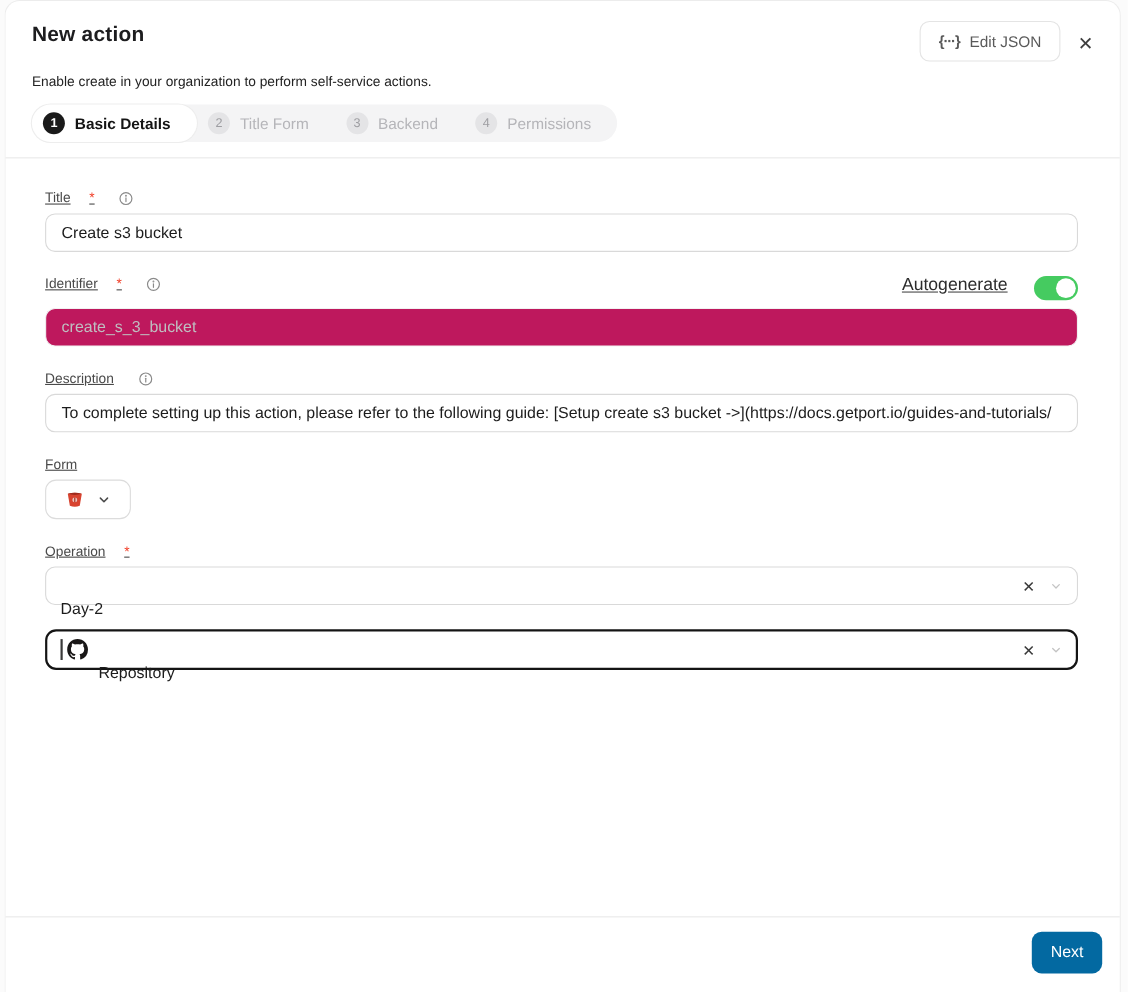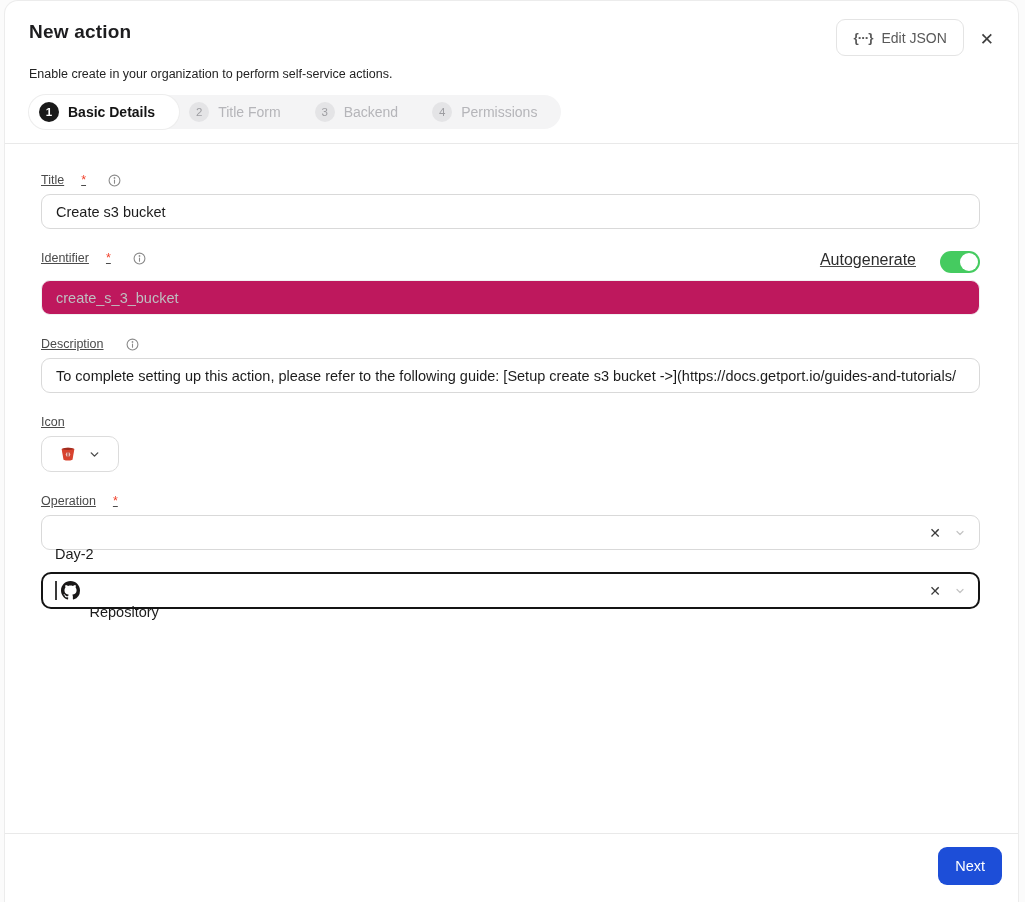--- a/index.html
+++ b/index.html
@@ -92,21 +92,21 @@
   .condition-wrap .text-input { margin-top: 0; }
   .edit-btn {
     position: absolute; right: 0; top: 0; width: 36px; height: 35px;
     background: #fff; border: 1px solid #dcdcdc; border-radius: 9px;
     display: flex; align-items: center; justify-content: center; cursor: pointer;
   }
   
   .footer-divider { height: 1px; background: #e9e9e9; }
   .footer { height: 68px; display: flex; justify-content: flex-end; align-items: flex-start; padding: 13px 16px 0 0; }
   .next-btn {
-    background: #1d4ed8; color: #fff; border: none; border-radius: 9px;
+    background: #0369a1; color: #fff; border: none; border-radius: 9px;
     height: 38px; padding: 0 17px; font-size: 14.5px; font-weight: 500;
     font-family: inherit; cursor: pointer;
   }
 </style>
 </head>
 <body>
 
 <div class="modal">
 
   <div class="header">
@@ -192,21 +192,21 @@
               <line x1="12" y1="11" x2="12" y2="17" stroke-linecap="round"></line>
               <circle cx="12" cy="7.2" r="0.6" fill="#8a8a8a"></circle>
             </svg>
         </span>
       </div>
       <input class="text-input" type="text" value="To complete setting up this action, please refer to the following guide: [Setup create s3 bucket -&gt;](https://docs.getport.io/guides-and-tutorials/" style="">
     </div>
 
     <div class="field">
       <div class="label-row">
-        <span class="lbl">Icon</span>
+        <span class="lbl">Form</span>
       </div>
       <button class="icon-btn">
         <span style="display:inline-flex;">
           <svg width="18" height="18" viewBox="0 0 24 24">
             <path d="M3.5 5.2 L6 19.6 Q12 22 18 19.6 L20.5 5.2 Q12 2.4 3.5 5.2 Z" fill="#d8432f"></path>
             <path d="M3.5 5.2 Q12 8 20.5 5.2 Q12 2.4 3.5 5.2 Z" fill="#9e2b1d"></path>
             <circle cx="12" cy="12.6" r="3" fill="#eec3bc"></circle>
             <path d="M12 9.6 v6" stroke="#9e2b1d" stroke-width="1.4"></path>
           </svg>
         </span>

